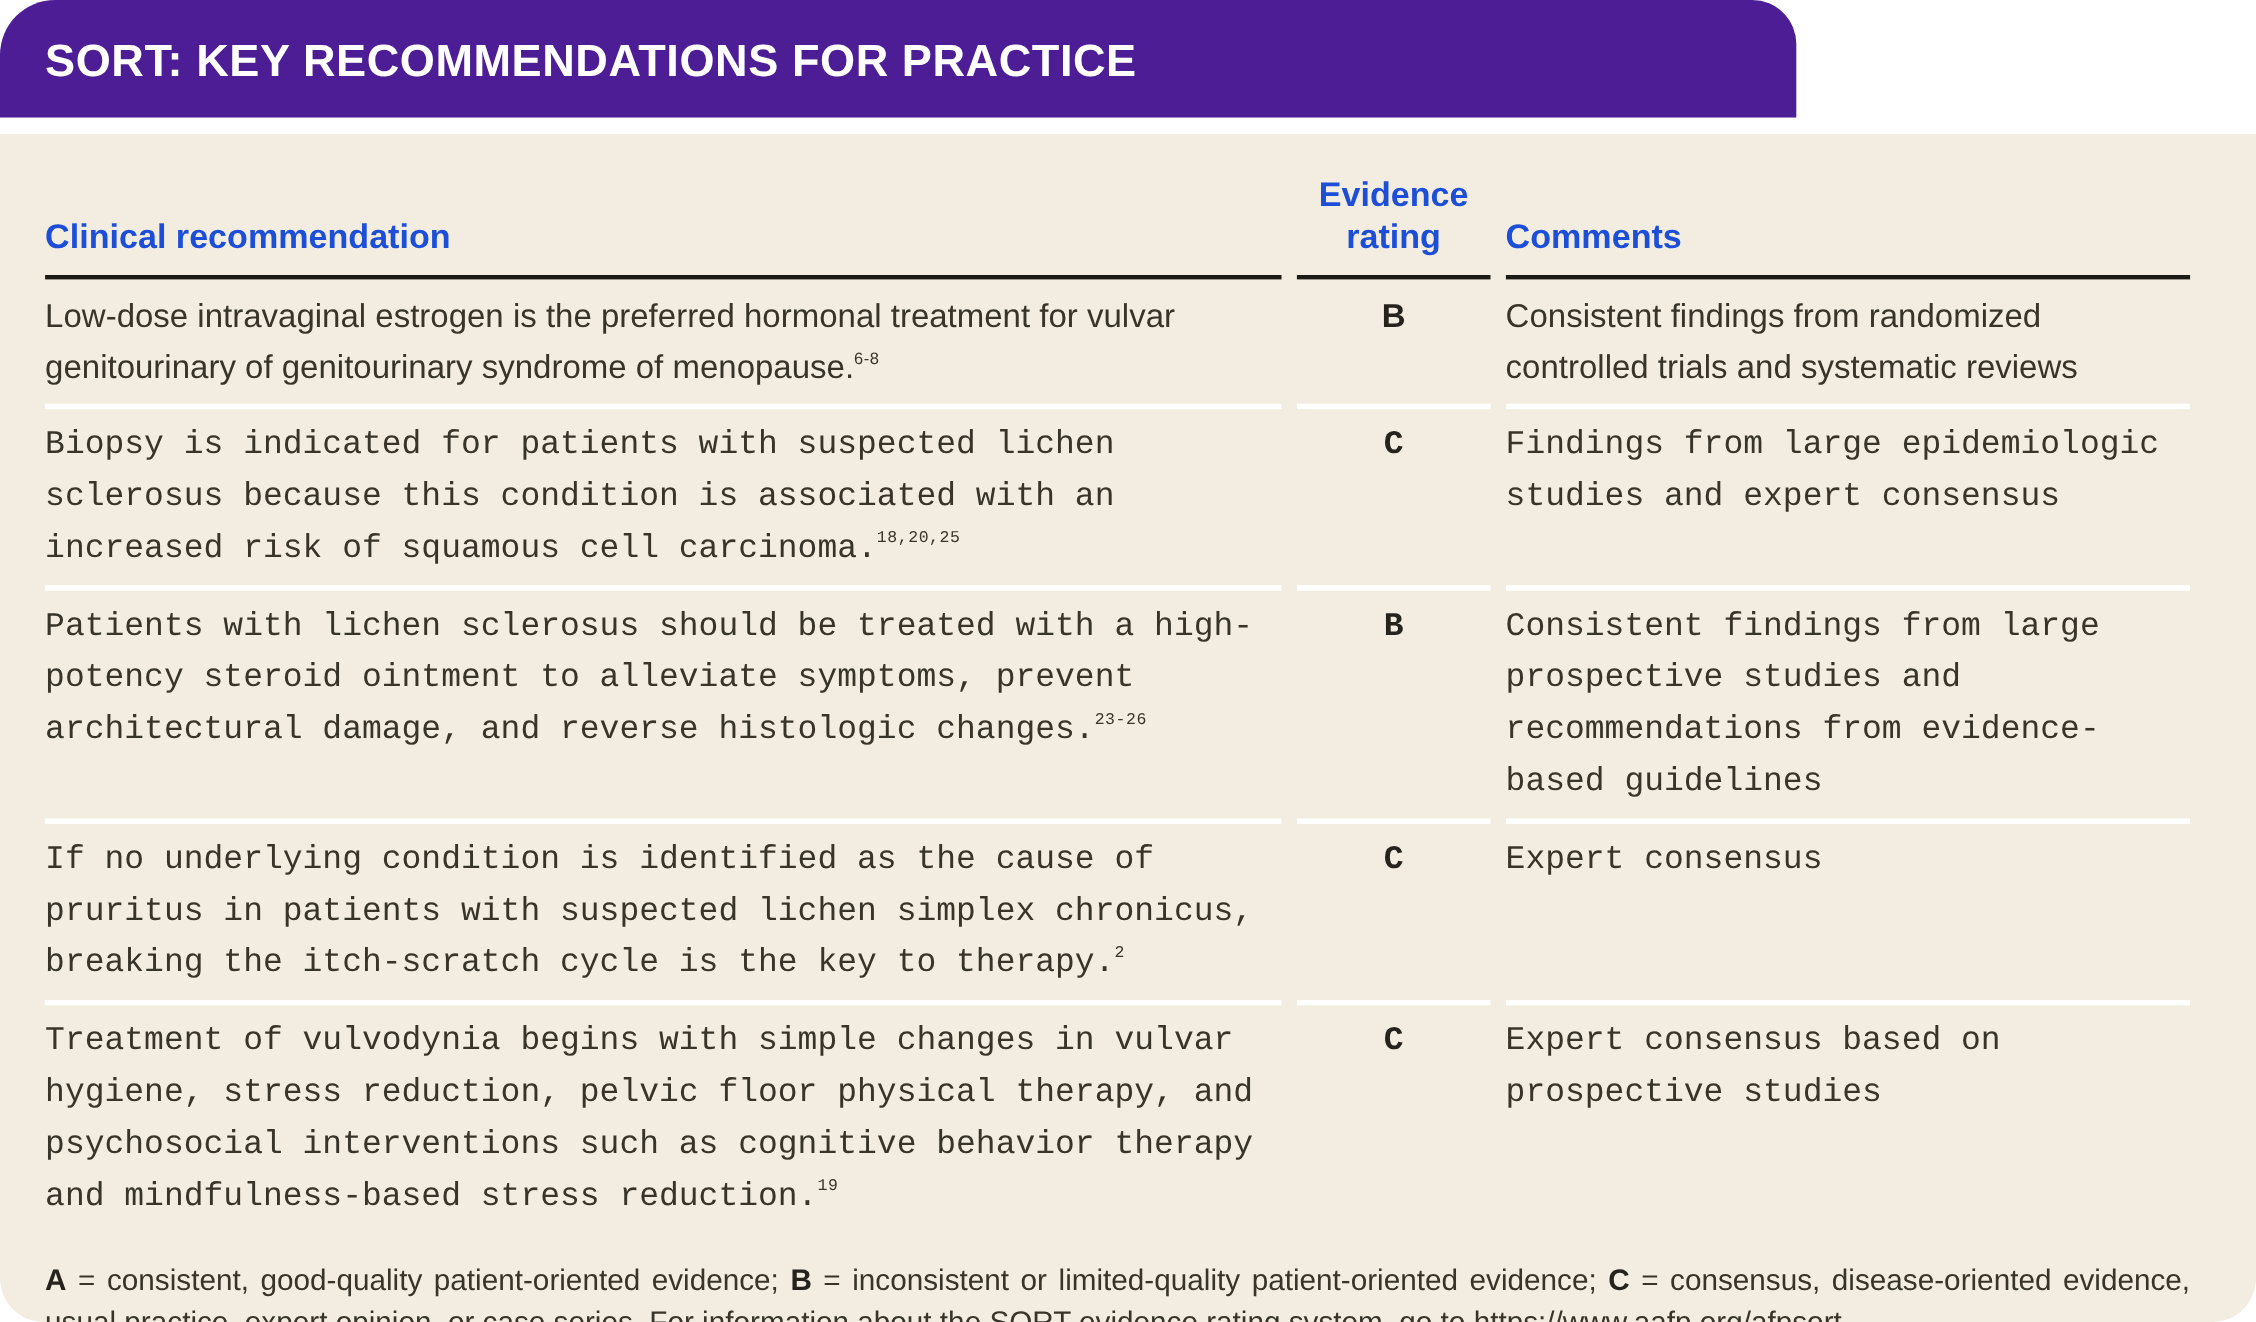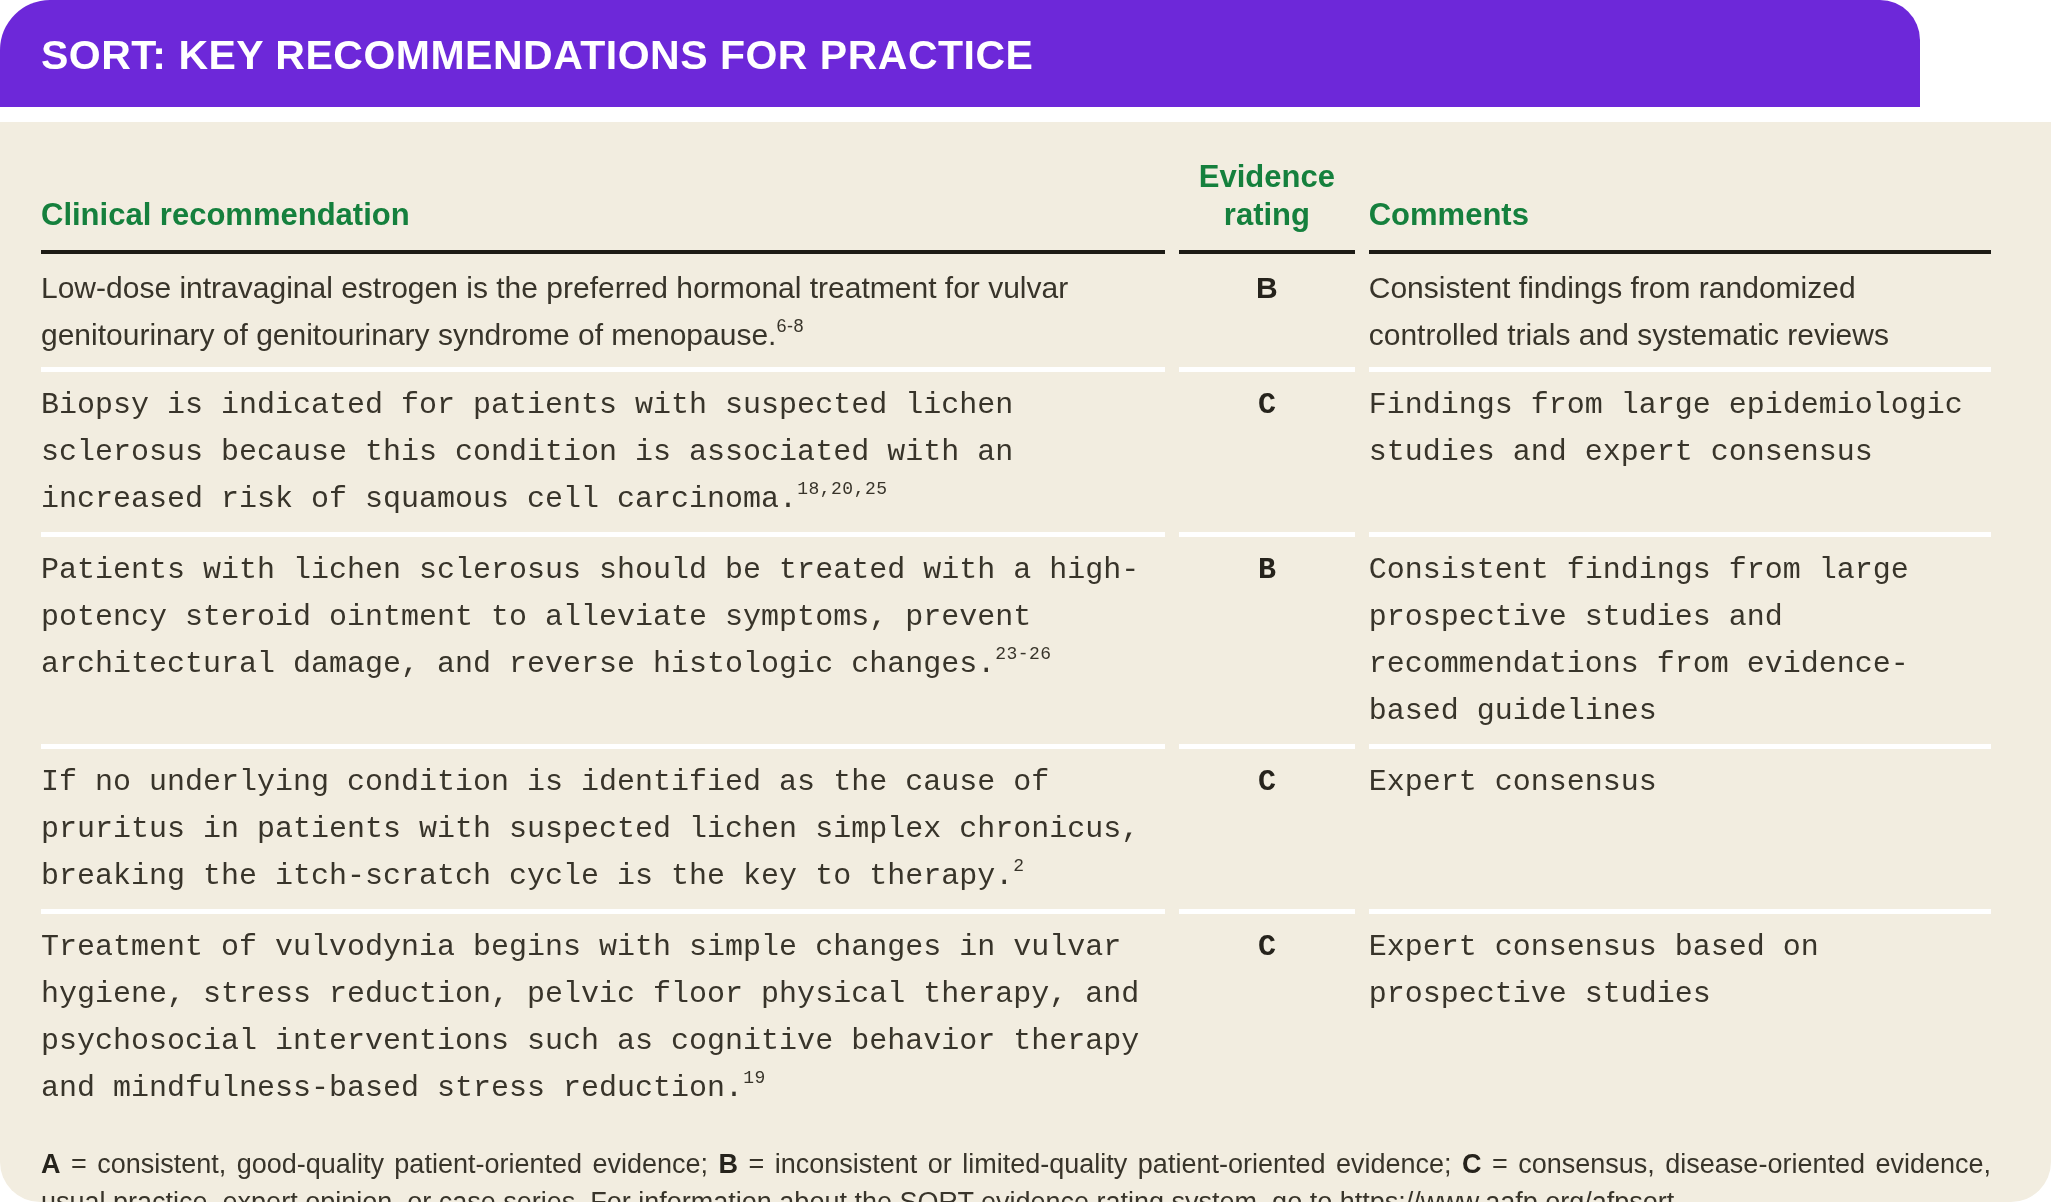--- a/index.html
+++ b/index.html
@@ -11,23 +11,23 @@
   .card {
     position: relative;
     width: 2051px;
     height: 1202px;
     background: #ffffff;
     overflow: hidden;
   }
   
   .title-bar {
     box-sizing: border-box;
-    width: 1920px;
+    width: 1633px;
     height: 107px;
-    background: #6d28d9;
+    background: #4c1d95;
     border-radius: 50px 40px 0 0;
     display: flex;
     align-items: center;
     padding-left: 41px;
   }
   .title-bar h1 {
     margin: 0;
     padding-top: 4px;
     color: #ffffff;
     font-size: 41px;
@@ -53,21 +53,21 @@
     border-collapse: separate;
     border-spacing: 14px 0;
     width: 1978px;
     margin-left: -14px;
     table-layout: fixed;
   }
   th {
     vertical-align: bottom;
     font-size: 31px;
     font-weight: 700;
-    color: #15803d;
+    color: #1d4ed8;
     border-bottom: 4px solid #1d1b15;
     padding: 14px 0 16px 0;
     text-align: left;
     line-height: 38px;
   }
   th.col-rec      { width: 1120px; }
   th.col-rating   { width: 175px; text-align: center; }
   th.col-comments { width: 620px; }
   td {
     vertical-align: top;
@@ -80,21 +80,21 @@
     border-top: 5px solid #ffffff;
     font-family: Liberation Mono, monospace;
   }
   td.rating {
     text-align: center;
     font-weight: 700;
     color: #26231c;
   }
   td.rec { padding-right: 10px; }
   sup {
-    font-size: 18px;
+    font-size: 15px;
     line-height: 0;
     vertical-align: 13px;
     letter-spacing: 0.5px;
   }
   
   .footnote {
     margin: 24px 0 0 0;
     width: 1950px;
     font-size: 27px;
     line-height: 38px;

